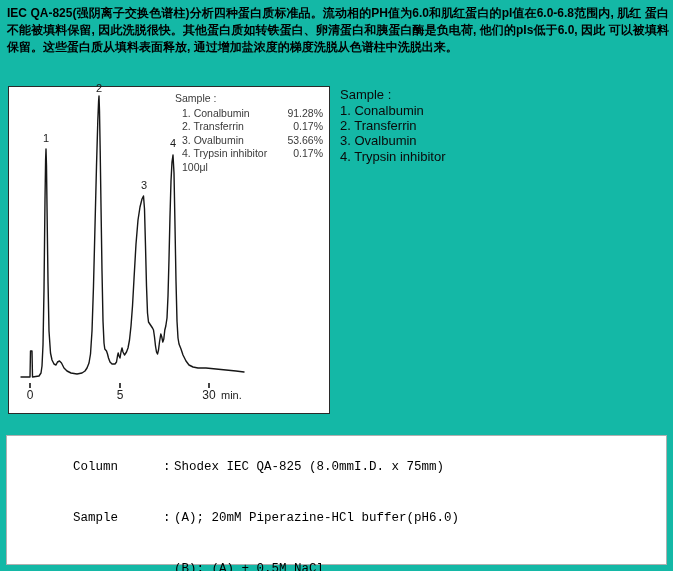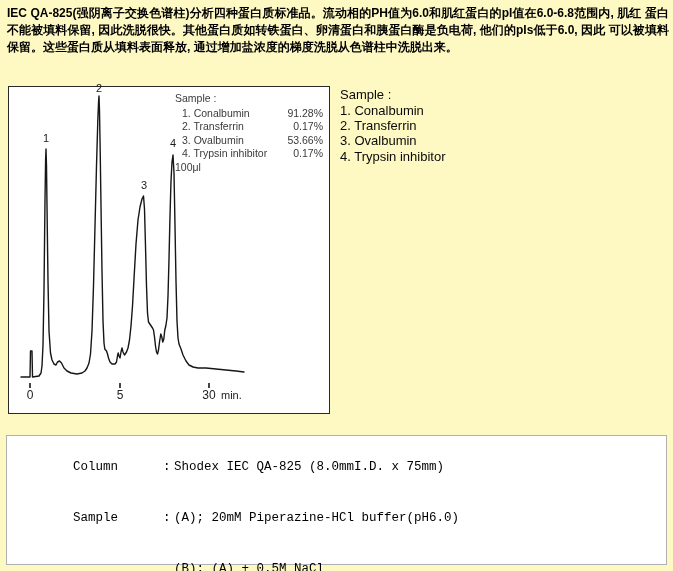--- a/index.html
+++ b/index.html
@@ -1,16 +1,16 @@
 <!DOCTYPE html>
 <html><head>
 <meta charset="utf-8">
 <style>
   html,body{margin:0;padding:0;background:#ffffff;}
-  .page{position:relative;width:673px;height:571px;background:#fef9c3;overflow:hidden;
+  .page{position:relative;width:673px;height:571px;background:#14b8a6;overflow:hidden;
         font-family:"Liberation Sans",sans-serif;color:#000;}
 
   
   .intro{position:absolute;left:7px;top:5px;width:662px;margin:0;
          font-size:12px;line-height:17px;font-weight:bold;color:#000;
          text-align:justify;font-family:"Liberation Sans",sans-serif;}
 
   
   .chart-box{position:absolute;left:8px;top:86px;width:322px;height:328px;
              border:1px solid #2a2a2a;box-sizing:border-box;background:#fff;}
@@ -22,21 +22,21 @@
   .xt{position:absolute;transform:translateX(-50%);top:302px;font-size:12px;
       line-height:13px;color:#222;}
   .xt0{left:21px;} .xt15{left:111px;} .xt30{left:200px;}
   .xunit{position:absolute;left:212px;top:302px;font-size:11px;line-height:13px;color:#222;}
 
   
   .legend{position:absolute;left:166px;top:5px;width:148px;font-size:10.5px;
           line-height:13.6px;color:#3a3a3a;}
   .legend .lg-title{margin-bottom:1px;}
   .lg-row{display:flex;justify-content:space-between;padding-left:7px;}
-  .lg-vol{}
+  .lg-vol{padding-left:7px;}
 
   
   .sample-panel{position:absolute;left:340px;top:87px;font-size:13px;color:#0a0a0a;}
   .sample-panel .sp-title{line-height:16px;}
   .sample-panel .sp-item{line-height:15.2px;}
 
   
   .spec-box{position:absolute;left:6px;top:435px;width:661px;height:130px;
             border:1px solid #b0b0b0;box-sizing:border-box;background:#fff;
             padding:6px 12px 0 21px;}

